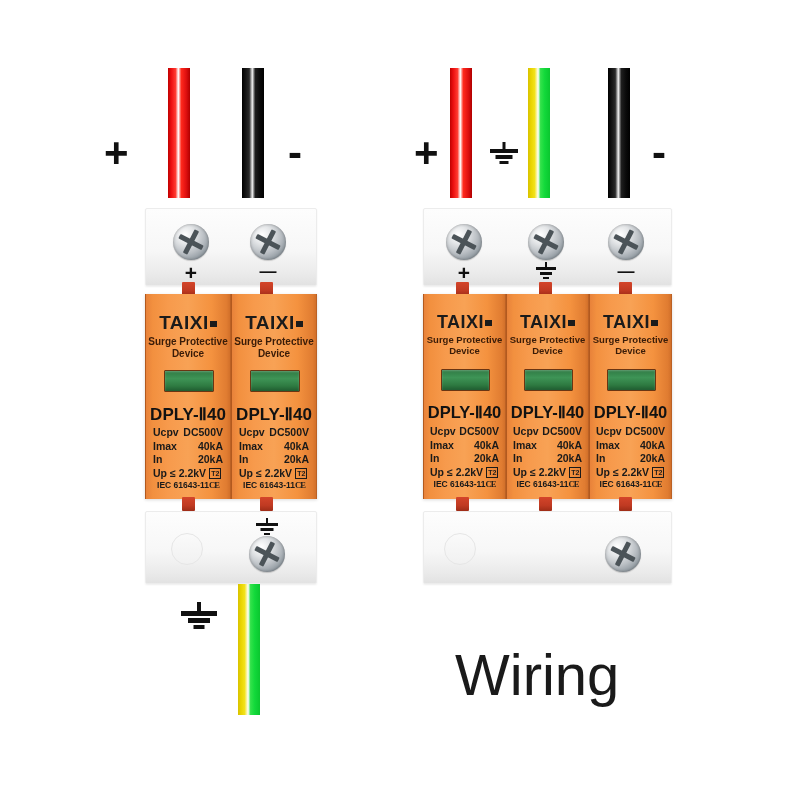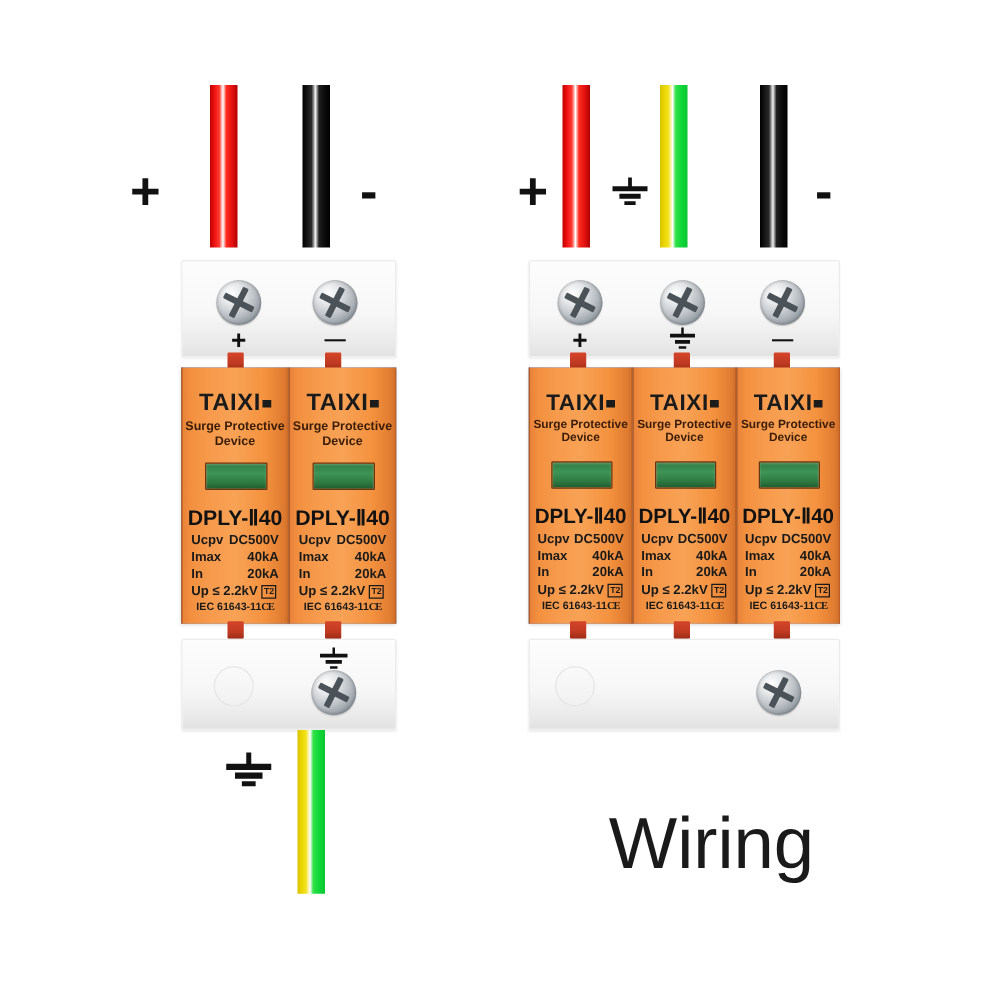--- a/index.html
+++ b/index.html
@@ -416,15 +416,15 @@
       <div class="pin" style="left:116px; top:203px; width:13px; height:14px;"></div>
       <div class="pin" style="left:196px; top:203px; width:13px; height:14px;"></div>
     </div>
 
     <div class="cap cap-bottom" style="top:303px; height:73px;">
       <div class="dimple" style="left:20px; top:21px; width:32px; height:32px;"></div>
       <div class="screw" style="left:181px; top:24px; width:36px; height:36px;"></div>
     </div>
   </div>
 
-  <div class="caption" style="left:455px; top:641px; font-size:58px;margin-left:32px;">Wiring</div>
+  <div class="caption" style="left:455px; top:641px; font-size:58px;">Wiring</div>
 
 </div>
 
 </body></html>

